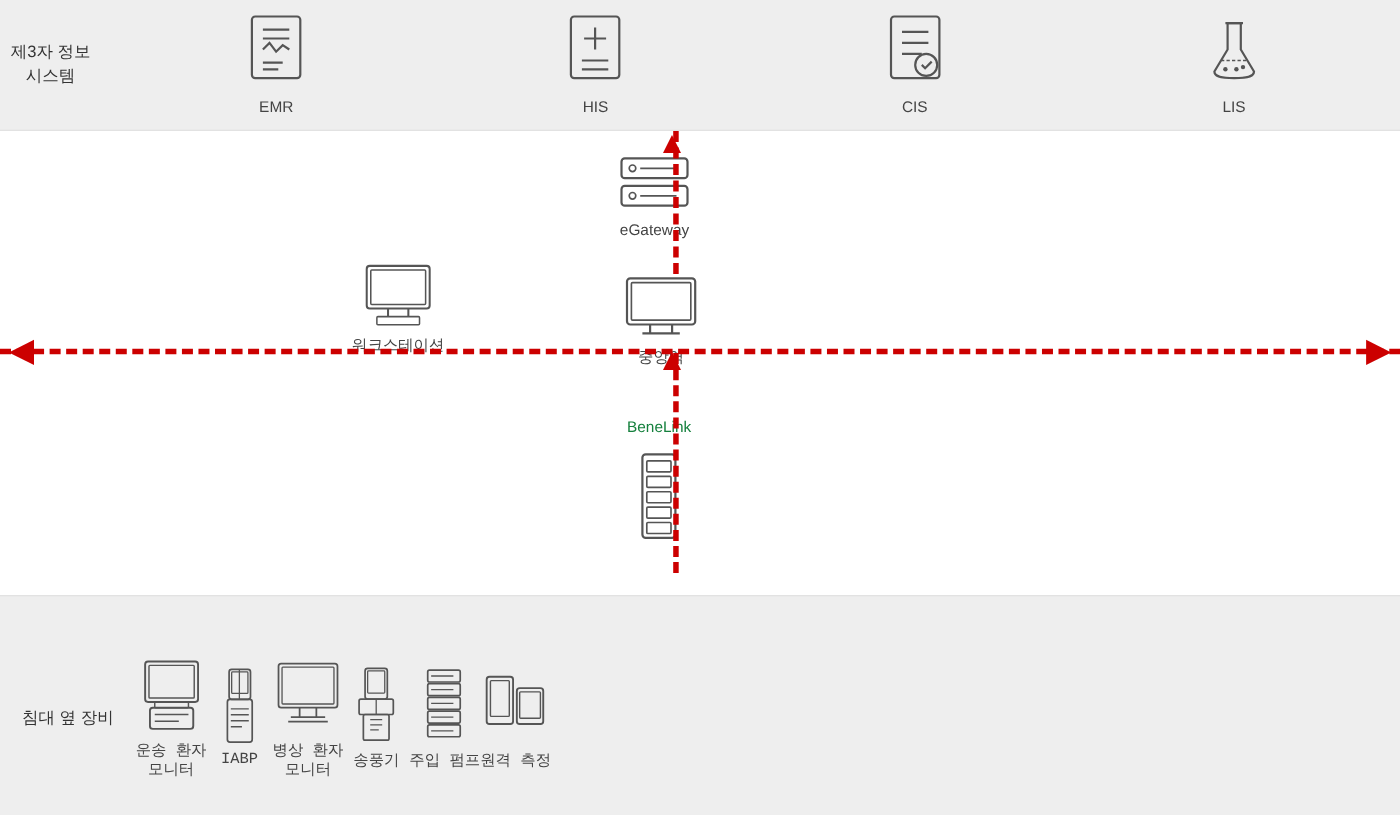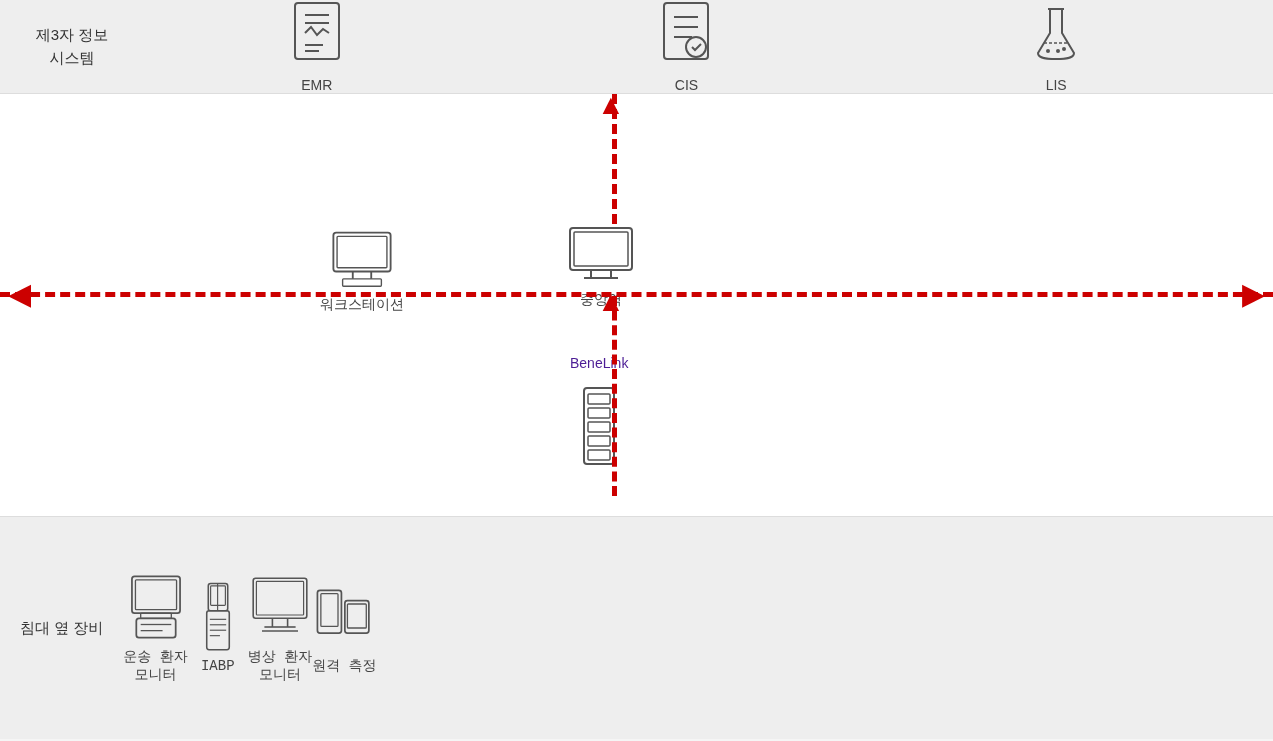--- a/index.html
+++ b/index.html
@@ -8,24 +8,24 @@
       height: 741px;
       background: #f5f5f5;
       font-family: 'Malgun Gothic', 'Apple SD Gothic Neo', sans-serif;
       overflow: hidden;
       position: relative;
     }
 
     
     .top-section {
       background: #eeeeee;
-      height: 94px;
-      display: flex;
-      align-items: center;
-      padding: 0 32px;
+      height: 119px;
+      display: flex;
+      align-items: center;
+      padding: 0 6px;
       border-bottom: 1px solid #ddd;
       position: relative;
     }
 
     .section-label {
       font-size: 15px;
       color: #333;
       line-height: 1.5;
       text-align: center;
       margin-right: 20px;
@@ -123,21 +123,21 @@
     }
 
     
     .mobile-viewer {
       top: 140px;
       left: 100px;
     }
 
     
     .workstation {
-      top: 135px;
+      top: 119px;
       left: 320px;
     }
 
     
     .viewstation {
       top: 135px;
       left: 780px;
     }
 
     
@@ -182,20 +182,30 @@
         <rect x="8" y="2" width="44" height="56" rx="3" fill="none" stroke="#555" stroke-width="2"></rect>
         <line x1="18" y1="14" x2="42" y2="14" stroke="#555" stroke-width="2"></line>
         <line x1="18" y1="22" x2="42" y2="22" stroke="#555" stroke-width="2"></line>
         <polyline points="18,32 24,26 30,34 36,28 42,32" fill="none" stroke="#555" stroke-width="2"></polyline>
         <line x1="18" y1="44" x2="36" y2="44" stroke="#555" stroke-width="2"></line>
         <line x1="18" y1="50" x2="32" y2="50" stroke="#555" stroke-width="2"></line>
       </svg>
       <span class="icon-label">EMR</span>
     </div>
 
+    <div class="icon-item">
+      <svg viewBox="0 0 60 70">
+        <rect x="8" y="2" width="44" height="56" rx="3" fill="none" stroke="#555" stroke-width="2"></rect>
+        <line x1="30" y1="12" x2="30" y2="32" stroke="#555" stroke-width="2"></line>
+        <line x1="20" y1="22" x2="40" y2="22" stroke="#555" stroke-width="2"></line>
+        <line x1="18" y1="42" x2="42" y2="42" stroke="#555" stroke-width="2"></line>
+        <line x1="18" y1="50" x2="42" y2="50" stroke="#555" stroke-width="2"></line>
+      </svg>
+      <span class="icon-label">HIS</span>
+    </div>
 
     <div class="icon-item">
       <svg viewBox="0 0 60 70">
         <rect x="8" y="2" width="44" height="56" rx="3" fill="none" stroke="#555" stroke-width="2"></rect>
         <line x1="18" y1="16" x2="42" y2="16" stroke="#555" stroke-width="2"></line>
         <line x1="18" y1="26" x2="42" y2="26" stroke="#555" stroke-width="2"></line>
         <line x1="18" y1="36" x2="36" y2="36" stroke="#555" stroke-width="2"></line>
         <circle cx="40" cy="46" r="10" fill="none" stroke="#555" stroke-width="2"></circle>
         <polyline points="36,46 39,49 45,43" fill="none" stroke="#555" stroke-width="2"></polyline>
       </svg>
@@ -229,20 +239,31 @@
   <div class="arrow-right">▶</div>
 
   <div style="position:absolute; left:612px; top:0; width:0; border-left:5px dashed #cc0000; height:130px; z-index:1;"></div>
 
   <div style="position:absolute; left:597px; top:-5px; z-index:3; color:#cc0000; font-size:28px;">▲</div>
 
   <div style="position:absolute; left:612px; top:202px; width:0; border-left:5px dashed #cc0000; height:200px; z-index:1;"></div>
 
   <div style="position:absolute; left:597px; top:192px; z-index:3; color:#cc0000; font-size:28px;">▲</div>
 
+  <div class="device-item egateway">
+    <svg width="70" height="55" viewBox="0 0 70 55">
+      <rect x="5" y="5" width="60" height="18" rx="3" fill="none" stroke="#555" stroke-width="2"></rect>
+      <circle cx="15" cy="14" r="3" fill="none" stroke="#555" stroke-width="1.5"></circle>
+      <line x1="22" y1="14" x2="55" y2="14" stroke="#555" stroke-width="1.5"></line>
+      <rect x="5" y="30" width="60" height="18" rx="3" fill="none" stroke="#555" stroke-width="2"></rect>
+      <circle cx="15" cy="39" r="3" fill="none" stroke="#555" stroke-width="1.5"></circle>
+      <line x1="22" y1="39" x2="55" y2="39" stroke="#555" stroke-width="1.5"></line>
+    </svg>
+    <span class="device-label">eGateway</span>
+  </div>
 
   <div class="device-item jungangnyeok">
     <svg width="70" height="60" viewBox="0 0 70 60">
       <rect x="4" y="4" width="62" height="42" rx="3" fill="none" stroke="#555" stroke-width="2"></rect>
       <rect x="8" y="8" width="54" height="34" rx="1" fill="none" stroke="#555" stroke-width="1.5"></rect>
       <line x1="25" y1="46" x2="25" y2="54" stroke="#555" stroke-width="2"></line>
       <line x1="45" y1="46" x2="45" y2="54" stroke="#555" stroke-width="2"></line>
       <line x1="18" y1="54" x2="52" y2="54" stroke="#555" stroke-width="2"></line>
     </svg>
     <span class="device-label">중앙역</span>
@@ -256,21 +277,21 @@
       <line x1="25" y1="46" x2="25" y2="54" stroke="#555" stroke-width="2"></line>
       <line x1="45" y1="46" x2="45" y2="54" stroke="#555" stroke-width="2"></line>
       <rect x="14" y="54" width="42" height="8" rx="1" fill="none" stroke="#555" stroke-width="1.5"></rect>
     </svg>
     <span class="device-label">워크스테이션</span>
   </div>
 
 
 
   <div class="device-item benelink" style="top:260px; left:570px;">
-    <span class="device-label" style="font-size:14px; color:#4c1d95; margin-bottom:6px;">BeneLink</span>
+    <span class="device-label" style="font-size:14px; color:#15803d; margin-bottom:6px;">BeneLink</span>
     <svg width="40" height="80" viewBox="0 0 40 80">
       <rect x="5" y="2" width="30" height="76" rx="3" fill="none" stroke="#555" stroke-width="2"></rect>
       <rect x="9" y="8" width="22" height="10" rx="1" fill="none" stroke="#555" stroke-width="1.5"></rect>
       <rect x="9" y="22" width="22" height="10" rx="1" fill="none" stroke="#555" stroke-width="1.5"></rect>
       <rect x="9" y="36" width="22" height="10" rx="1" fill="none" stroke="#555" stroke-width="1.5"></rect>
       <rect x="9" y="50" width="22" height="10" rx="1" fill="none" stroke="#555" stroke-width="1.5"></rect>
       <rect x="9" y="64" width="22" height="10" rx="1" fill="none" stroke="#555" stroke-width="1.5"></rect>
     </svg>
   </div>
 
@@ -311,21 +332,50 @@
         <rect x="4" y="4" width="67" height="50" rx="3" fill="none" stroke="#555" stroke-width="2"></rect>
         <rect x="8" y="8" width="59" height="42" rx="1" fill="none" stroke="#555" stroke-width="1.5"></rect>
         <line x1="28" y1="54" x2="28" y2="65" stroke="#555" stroke-width="2"></line>
         <line x1="47" y1="54" x2="47" y2="65" stroke="#555" stroke-width="2"></line>
         <line x1="18" y1="65" x2="57" y2="65" stroke="#555" stroke-width="2"></line>
         <line x1="15" y1="70" x2="60" y2="70" stroke="#555" stroke-width="2"></line>
       </svg>
       <span class="icon-label">병상 환자<br>모니터</span>
     </div>
 
-
+    <div class="icon-item">
+      <svg width="50" height="90" viewBox="0 0 50 90">
+        <rect x="12" y="2" width="26" height="36" rx="3" fill="none" stroke="#555" stroke-width="2"></rect>
+        <rect x="15" y="5" width="20" height="26" rx="1" fill="none" stroke="#555" stroke-width="1.5"></rect>
+        <rect x="5" y="38" width="40" height="18" rx="2" fill="none" stroke="#555" stroke-width="2"></rect>
+        <line x1="25" y1="38" x2="25" y2="56" stroke="#555" stroke-width="1.5"></line>
+        <rect x="10" y="56" width="30" height="30" rx="2" fill="none" stroke="#555" stroke-width="2"></rect>
+        <line x1="18" y1="62" x2="32" y2="62" stroke="#555" stroke-width="1.5"></line>
+        <line x1="18" y1="68" x2="32" y2="68" stroke="#555" stroke-width="1.5"></line>
+        <line x1="18" y1="74" x2="28" y2="74" stroke="#555" stroke-width="1.5"></line>
+      </svg>
+      <span class="icon-label">송풍기</span>
+    </div>
+
+    <div class="icon-item">
+      <svg width="55" height="90" viewBox="0 0 55 90">
+
+        <rect x="8" y="4" width="38" height="14" rx="2" fill="none" stroke="#555" stroke-width="2"></rect>
+        <line x1="12" y1="11" x2="38" y2="11" stroke="#555" stroke-width="1.5"></line>
+        <rect x="8" y="20" width="38" height="14" rx="2" fill="none" stroke="#555" stroke-width="2"></rect>
+        <line x1="12" y1="27" x2="38" y2="27" stroke="#555" stroke-width="1.5"></line>
+        <rect x="8" y="36" width="38" height="14" rx="2" fill="none" stroke="#555" stroke-width="2"></rect>
+        <line x1="12" y1="43" x2="38" y2="43" stroke="#555" stroke-width="1.5"></line>
+        <rect x="8" y="52" width="38" height="14" rx="2" fill="none" stroke="#555" stroke-width="2"></rect>
+        <line x1="12" y1="59" x2="38" y2="59" stroke="#555" stroke-width="1.5"></line>
+        <rect x="8" y="68" width="38" height="14" rx="2" fill="none" stroke="#555" stroke-width="2"></rect>
+        <line x1="12" y1="75" x2="38" y2="75" stroke="#555" stroke-width="1.5"></line>
+      </svg>
+      <span class="icon-label">주입 펌프</span>
+    </div>
 
     <div class="icon-item">
       <svg width="70" height="80" viewBox="0 0 70 80">
 
         <rect x="4" y="10" width="28" height="50" rx="3" fill="none" stroke="#555" stroke-width="2"></rect>
         <rect x="8" y="14" width="20" height="38" rx="1" fill="none" stroke="#555" stroke-width="1.5"></rect>
         <rect x="36" y="22" width="28" height="38" rx="3" fill="none" stroke="#555" stroke-width="2"></rect>
         <rect x="39" y="26" width="22" height="28" rx="1" fill="none" stroke="#555" stroke-width="1.5"></rect>
       </svg>
       <span class="icon-label">원격 측정</span>

